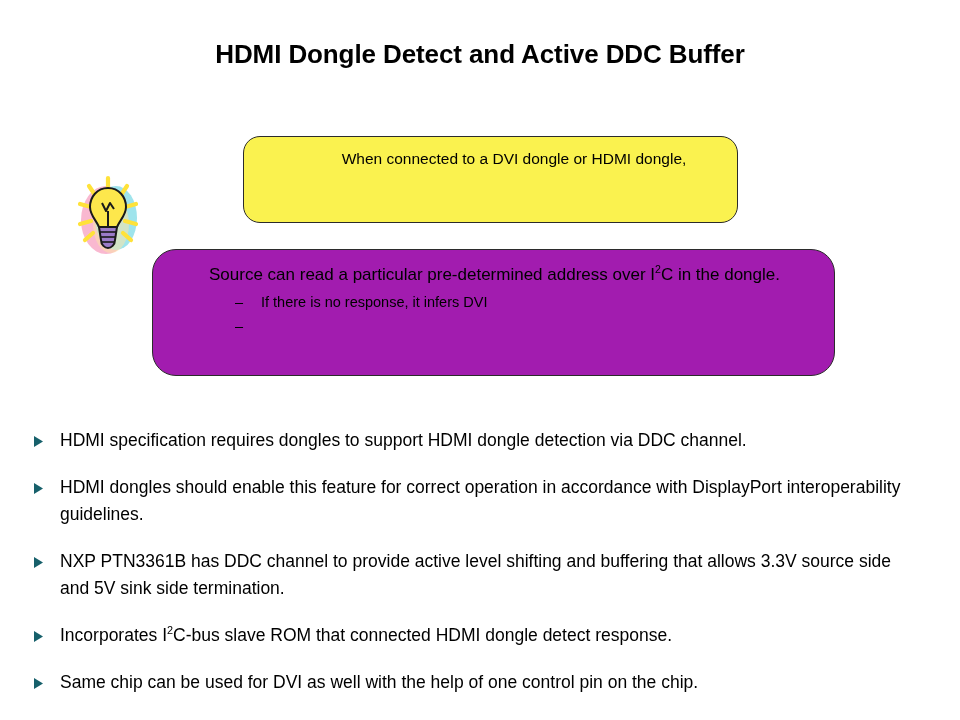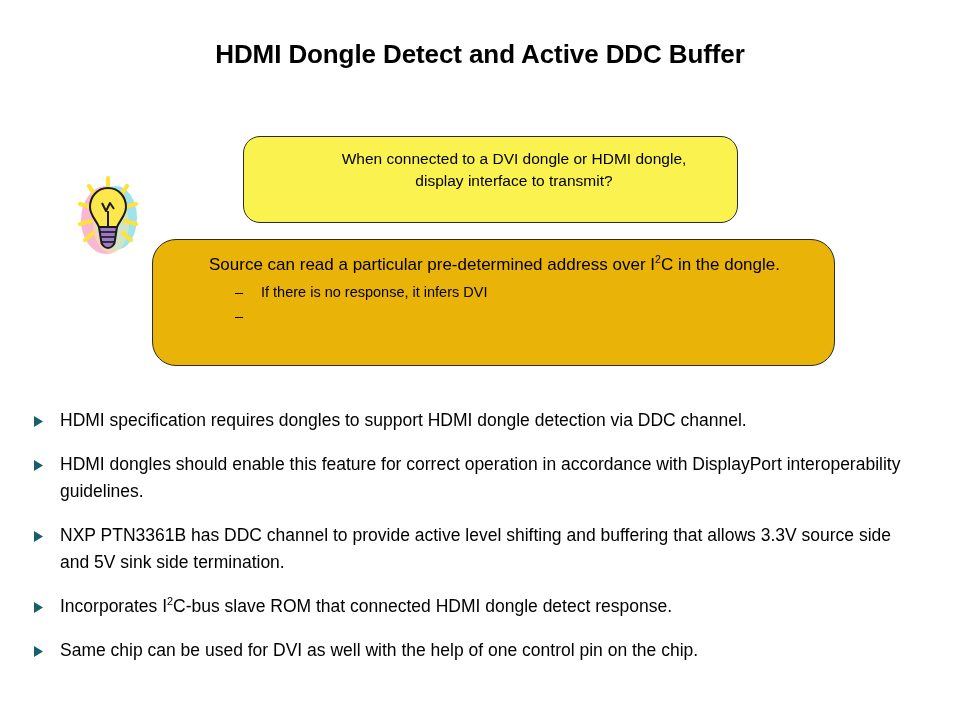--- a/index.html
+++ b/index.html
@@ -65,24 +65,24 @@
     border-radius: 17px;
     padding-top: 11px;
     text-align: center;
     font-size: 15.5px;
     line-height: 22px;
   }
   #question-box .qline { display: block; white-space: nowrap; }
 
   #answer-box {
     left: 152px;
-    top: 239px;
+    top: 249px;
     width: 683px;
     height: 127px;
-    background: #eab308;
+    background: #a21caf;
     border-radius: 24px;
     padding: 12px 0 0 0;
   }
   #answer-lead {
     margin: 0 0 0 56px;
     width: 600px;
     font-size: 17px;
     line-height: 25px;
   }
   #answer-sublist {
@@ -118,20 +118,21 @@
     margin: 0;
     padding: 0;
     list-style: none;
   }
   #bullets > li {
     display: flex;
     align-items: flex-start;
     margin-bottom: 17px;
     font-size: 17.5px;
     line-height: 27px;
+    margin-top: 20px;
   }
   #bullets > li .tri {
     flex: 0 0 26px;
     width: 26px;
     padding-top: 9px;
     box-sizing: border-box;
   }
   #bullets > li .tri svg { display: block; }
   #bullets > li .btext {
     flex: 1 1 auto;
@@ -171,21 +172,20 @@
 
       <path d="M33 59 L51 59 L49 72 C49 77 45 80 42 80 C39 80 35 77 35 72 Z" fill="#9B7BC8" stroke="#1a1a1a" stroke-width="2"></path>
       <line x1="34" y1="64" x2="50" y2="64" stroke="#1a1a1a" stroke-width="1.6"></line>
       <line x1="35" y1="69" x2="49" y2="69" stroke="#1a1a1a" stroke-width="1.6"></line>
       <line x1="36" y1="74" x2="48" y2="74" stroke="#1a1a1a" stroke-width="1.6"></line>
     </svg>
   </div>
 
   <div id="question-box" class="callout">
     <span class="qline">When connected to a  DVI dongle or HDMI  dongle,</span>
-    <span class="qline">display interface to transmit?</span>
   </div>
 
   <div id="answer-box" class="callout">
 
     <div id="answer-lead"><span>Source can read a particular  pre-determined  address over </span><span>I</span><sup>2</sup><span>C in the dongle.</span></div>
 
     <ul id="answer-sublist">
       <li>
         <span class="dash">–</span>
         <span>If there is no response, it infers DVI</span>

